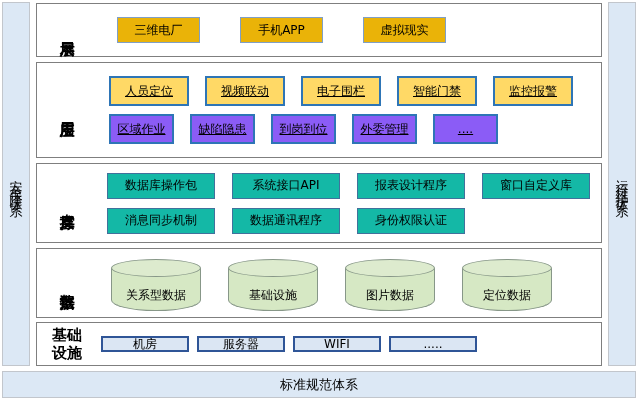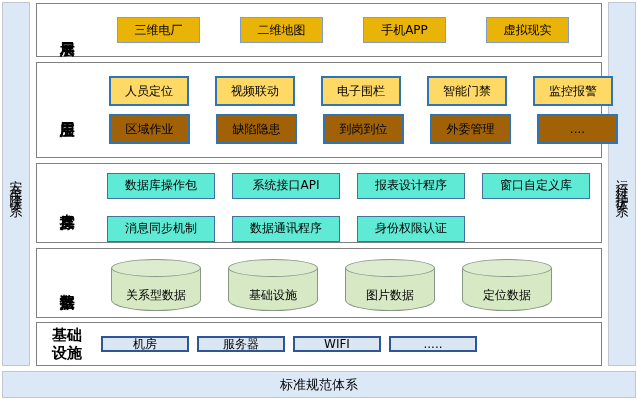--- a/index.html
+++ b/index.html
@@ -74,28 +74,28 @@
     font-size:12px;
     white-space:nowrap;
   }
 
   
   .row-p { display:flex; gap:40px; margin-left:20px; }
   .box.p { width:83px; height:26px; background:#eab308; border:1px solid #7f9fc6; }
 
   
   .app-col { display:flex; flex-direction:column; gap:8px; margin-left:12px; }
-  .row-a { display:flex; gap:26px; }
+  .row-a { display:flex; gap:16px;text-decoration:underline; }
   .box.yellow { width:80px; height:30px; background:#ffd966; border:2px solid #2e75b6; }
-  .box.green  { width:81px; height:30px; background:#a16207; border:2px solid #2e75b6; }
+  .box.green  { width:65px; height:30px; background:#8b5cf6; border:2px solid #2e75b6; }
 
   
   .sup-col { display:flex; flex-direction:column; gap:9px; margin-left:10px; }
   .row-s { display:flex; gap:17px; }
-  .box.s { width:108px; height:26px; background:#5eead4; border:1px solid #41719c;margin-top:8px; }
+  .box.s { width:108px; height:26px; background:#14b8a6; border:1px solid #41719c; }
 
   
   .row-c { display:flex; gap:27px; margin-left:14px; }
   .cyl {
     position:relative;
     width:88px; height:42px;
     margin-top:12px;
     background:#d6e8c4;
     border:1px solid #879788; border-top:none;
     border-radius:0 0 44px 44px / 0 0 11px 11px;
@@ -132,21 +132,20 @@
     <span>标准规范体系</span>
   </div>
 
   <div class="layer layer-1">
     <div class="label-zone">
       <span class="vlabel">展示层</span>
     </div>
     <div class="content">
       <div class="row-p">
         <div class="box p">三维电厂</div>
-        <div class="box p">二维地图</div>
         <div class="box p">手机APP</div>
         <div class="box p">虚拟现实</div>
       </div>
     </div>
   </div>
 
   <div class="layer layer-2">
     <div class="label-zone">
       <span class="vlabel">应用层</span>
     </div>

